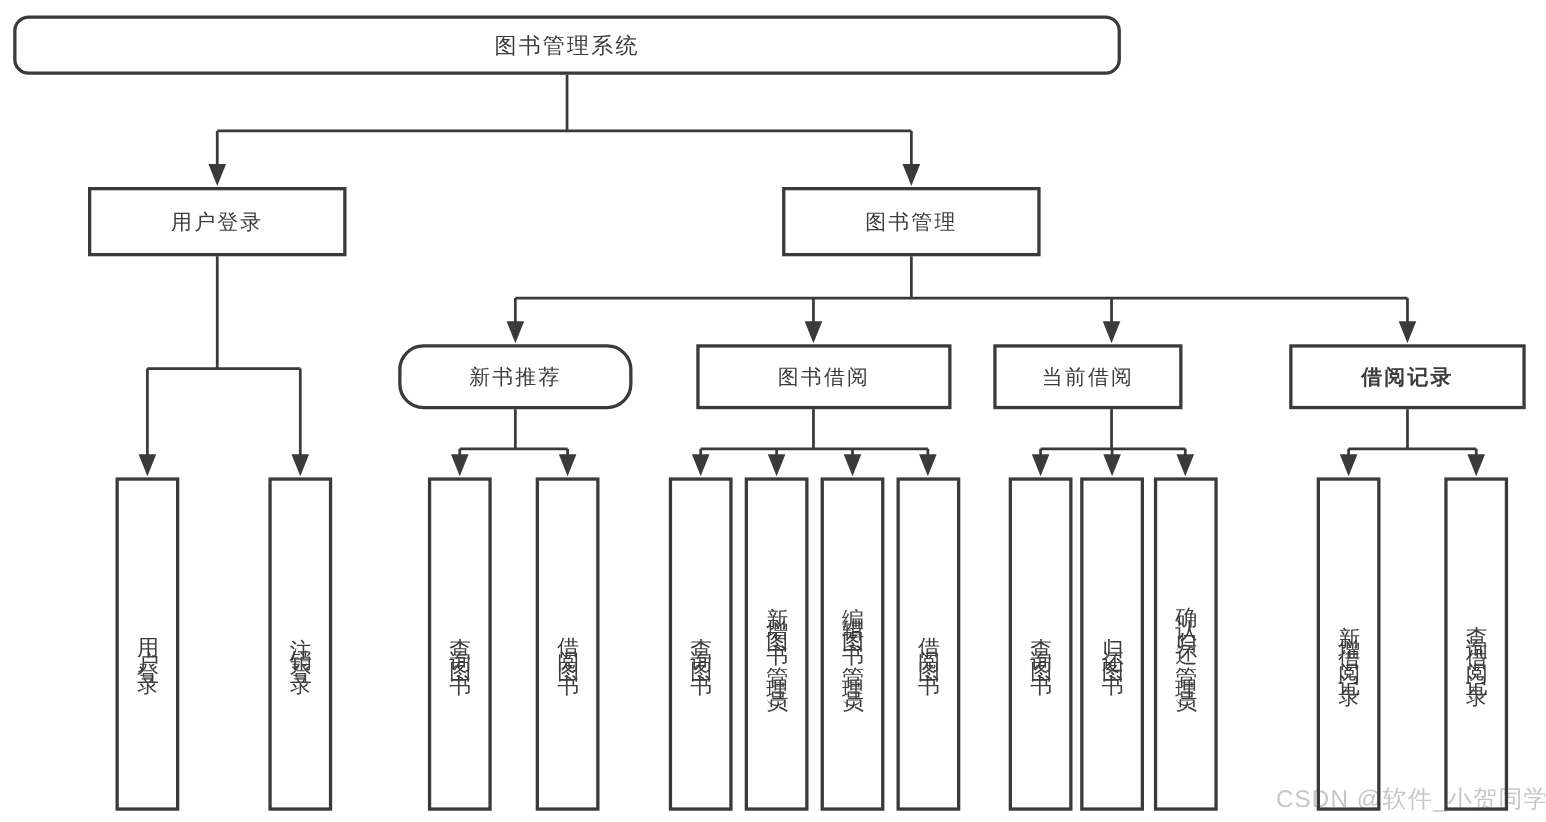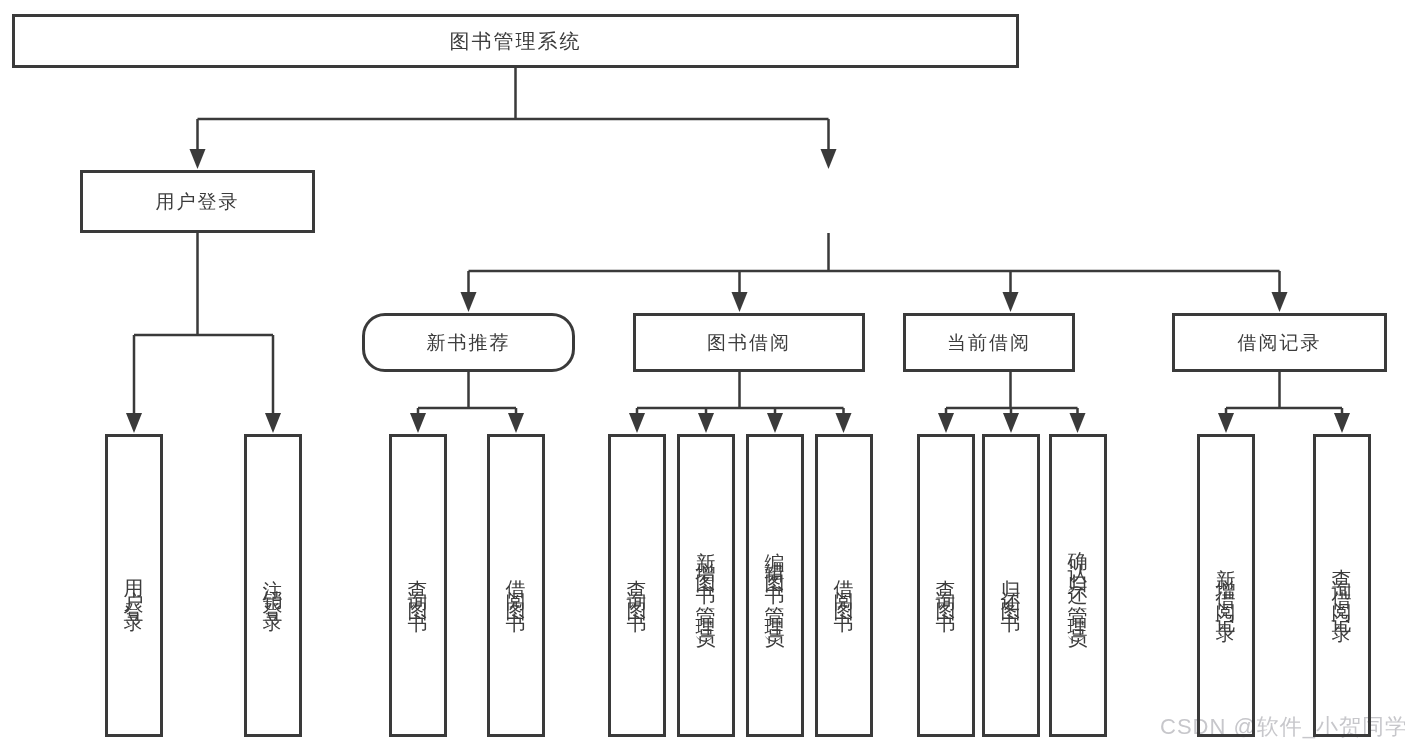--- a/index.html
+++ b/index.html
@@ -85,28 +85,29 @@
       <polygon points="946,433 938,413 954,413"></polygon>
       <polygon points="1011,433 1003,413 1019,413"></polygon>
       <polygon points="1077.5,433 1069.5,413 1085.5,413"></polygon>
       <polygon points="1226,433 1218,413 1234,413"></polygon>
       <polygon points="1342,433 1334,413 1350,413"></polygon>
     </g>
   </svg>
 
   <div class="watermark">CSDN @软件_小贺同学</div>
 
-  <div class="box h title" style="left:12px; top:14px; width:1007px; height:54px;">图书管理系统</div>
+  <div class="box h title" style="left:12px; top:14px; width:1007px; height:54px;border-radius:14px;">图书管理系统</div>
 
   <div class="box h" style="left:80px; top:170px; width:235px; height:63px;">用户登录</div>
+  <div class="box h" style="left:711px; top:170px; width:235px; height:63px;">图书管理</div>
 
   <div class="box h" style="left:362px; top:313px; width:213px; height:59px;border-radius:23px;">新书推荐</div>
   <div class="box h" style="left:633px; top:313px; width:232px; height:59px;">图书借阅</div>
   <div class="box h" style="left:903px; top:313px; width:172px; height:59px;">当前借阅</div>
-  <div class="box h" style="left:1172px; top:313px; width:215px; height:59px;">借阅记录</div>
+  <div class="box h" style="left:1172px; top:313px; width:215px; height:59px;font-weight:bold;">借阅记录</div>
 
   <div class="box v" style="left:105px; top:434px; width:58px; height:303px;">用户登录</div>
   <div class="box v" style="left:244px; top:434px; width:58px; height:303px;">注销登录</div>
 
   <div class="box v" style="left:389px; top:434px; width:58px; height:303px;">查询图书</div>
   <div class="box v" style="left:487px; top:434px; width:58px; height:303px;">借阅图书</div>
 
   <div class="box v" style="left:608px; top:434px; width:58px; height:303px;">查询图书</div>
   <div class="box v" style="left:677px; top:434px; width:58px; height:303px;">新增图书（管理员）</div>
   <div class="box v" style="left:746px; top:434px; width:58px; height:303px;">编辑图书（管理员）</div>

